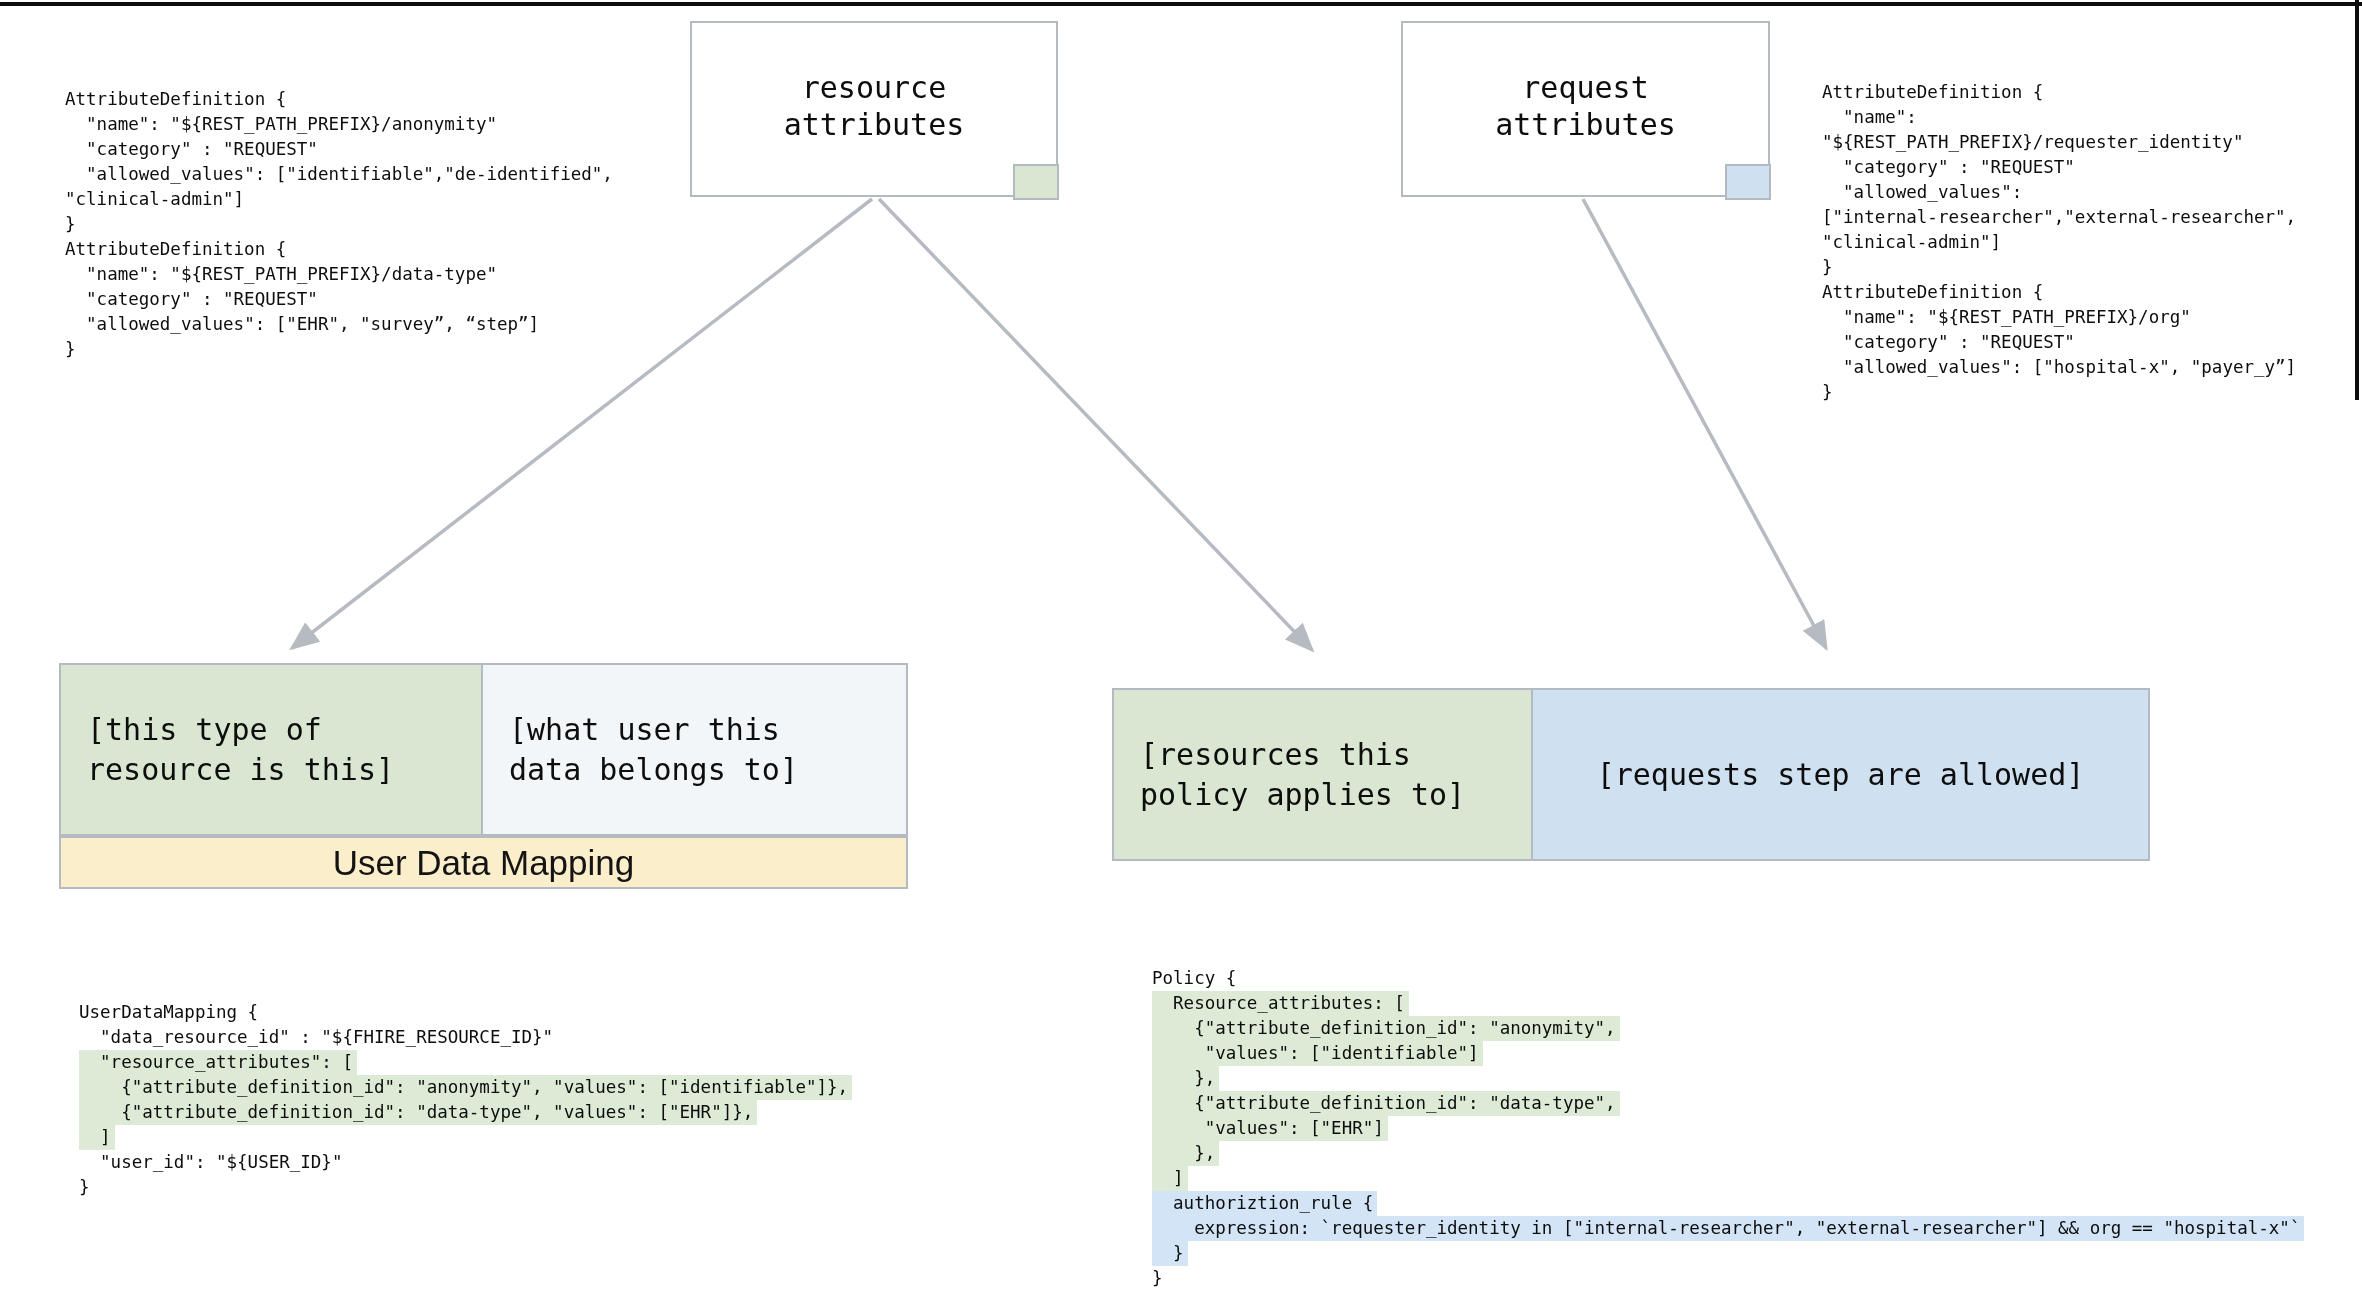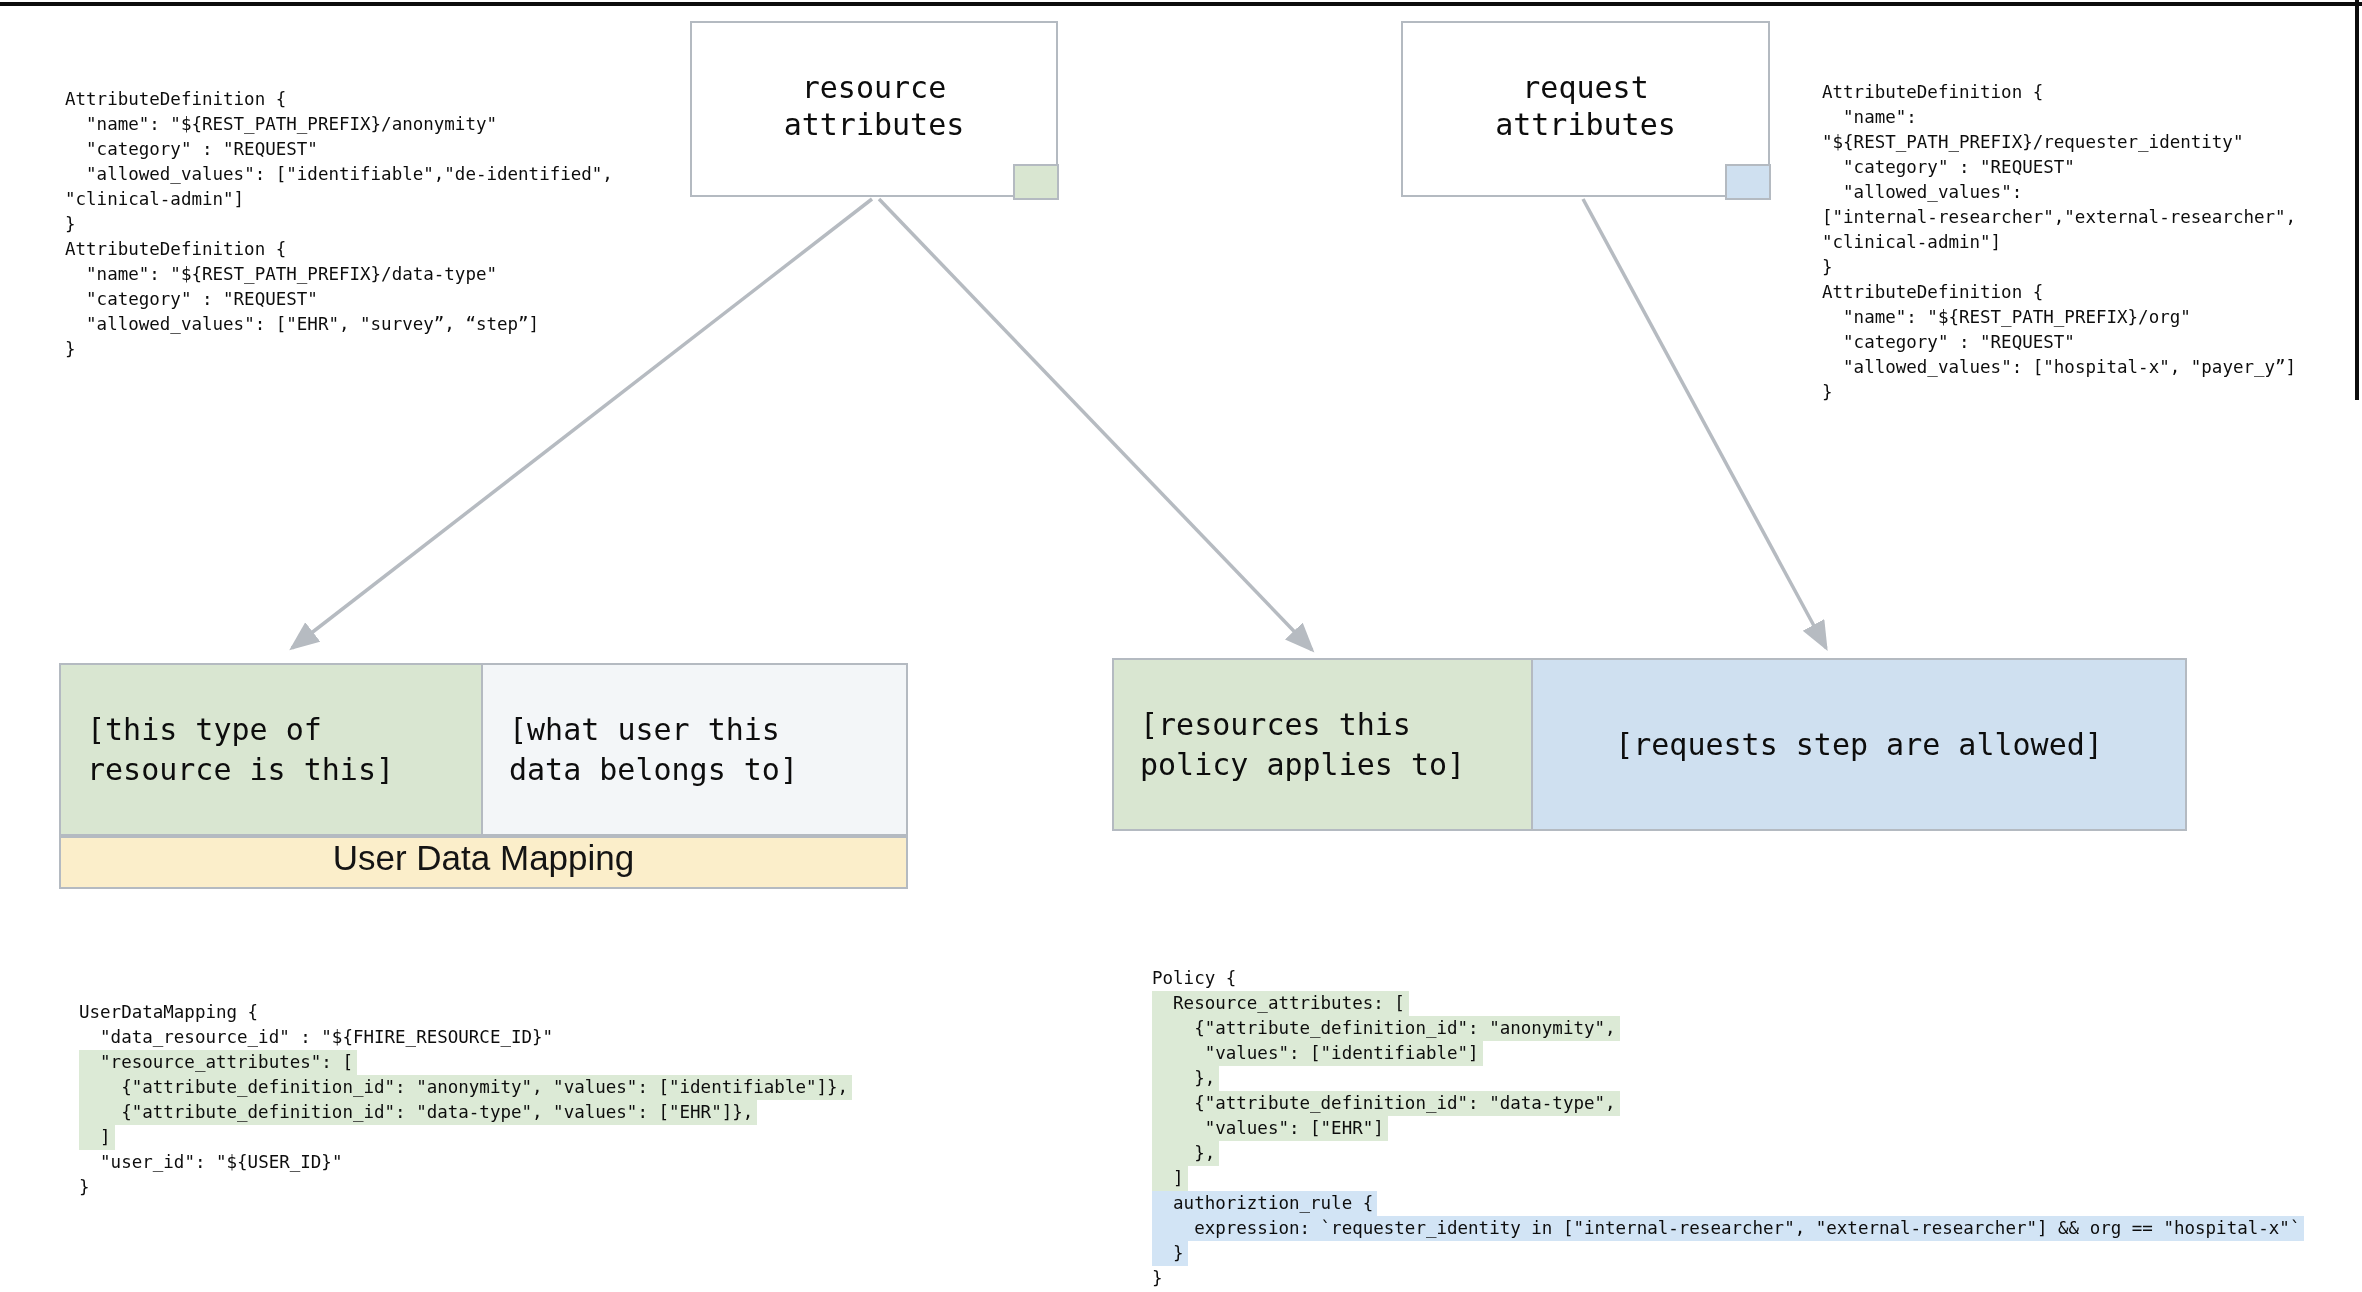--- a/index.html
+++ b/index.html
@@ -60,21 +60,21 @@
   .hl-green{background:var(--hl-green);}
   .hl-blue{background:var(--hl-blue);}
   #code-resource-defs{left:65px;top:87px;}
   #code-request-defs{left:1822px;top:80px;}
   #code-udm{left:79px;top:1000px;}
   #code-policy{left:1152px;top:966px;}
 
   
   .tbl{position:absolute;}
   #tbl-udm{left:59px;top:663px;width:849px;height:226px;}
-  #tbl-consent{left:1112px;top:658px;width:1038px;height:264px;padding-left:37px;}
+  #tbl-consent{left:1112px;top:688px;width:1038px;height:264px;}
   .cell{
     position:absolute;top:0;height:173px;
     border:2px solid var(--border);
     box-sizing:border-box;
     display:flex;align-items:center;
   }
   .cell-text{
     font-size:30px;line-height:40px;
     white-space:pre-line;
     color:#0d0d0d;
@@ -87,21 +87,21 @@
   .cell-blue{background:var(--blue);}
   #tbl-udm .cell-green{left:0;width:424px;}
   #tbl-udm .cell-plain{left:422px;right:0;}
   #tbl-consent .cell-green{left:0;width:421px;}
   #tbl-consent .cell-blue{left:419px;right:0;}
   .titlebar{
     position:absolute;left:0;right:0;top:173px;height:53px;
     background:var(--yellow);
     border:2px solid var(--border);
     box-sizing:border-box;
-    display:flex;justify-content:center;
+    display:flex;align-items:center;justify-content:center;
     font-family:"Liberation Sans","DejaVu Sans",sans-serif;
     font-size:35px;color:#141414;
   }
 </style>
 </head>
 <body>
 
 <div id="canvas">
 
   <div class="edge top"></div>

